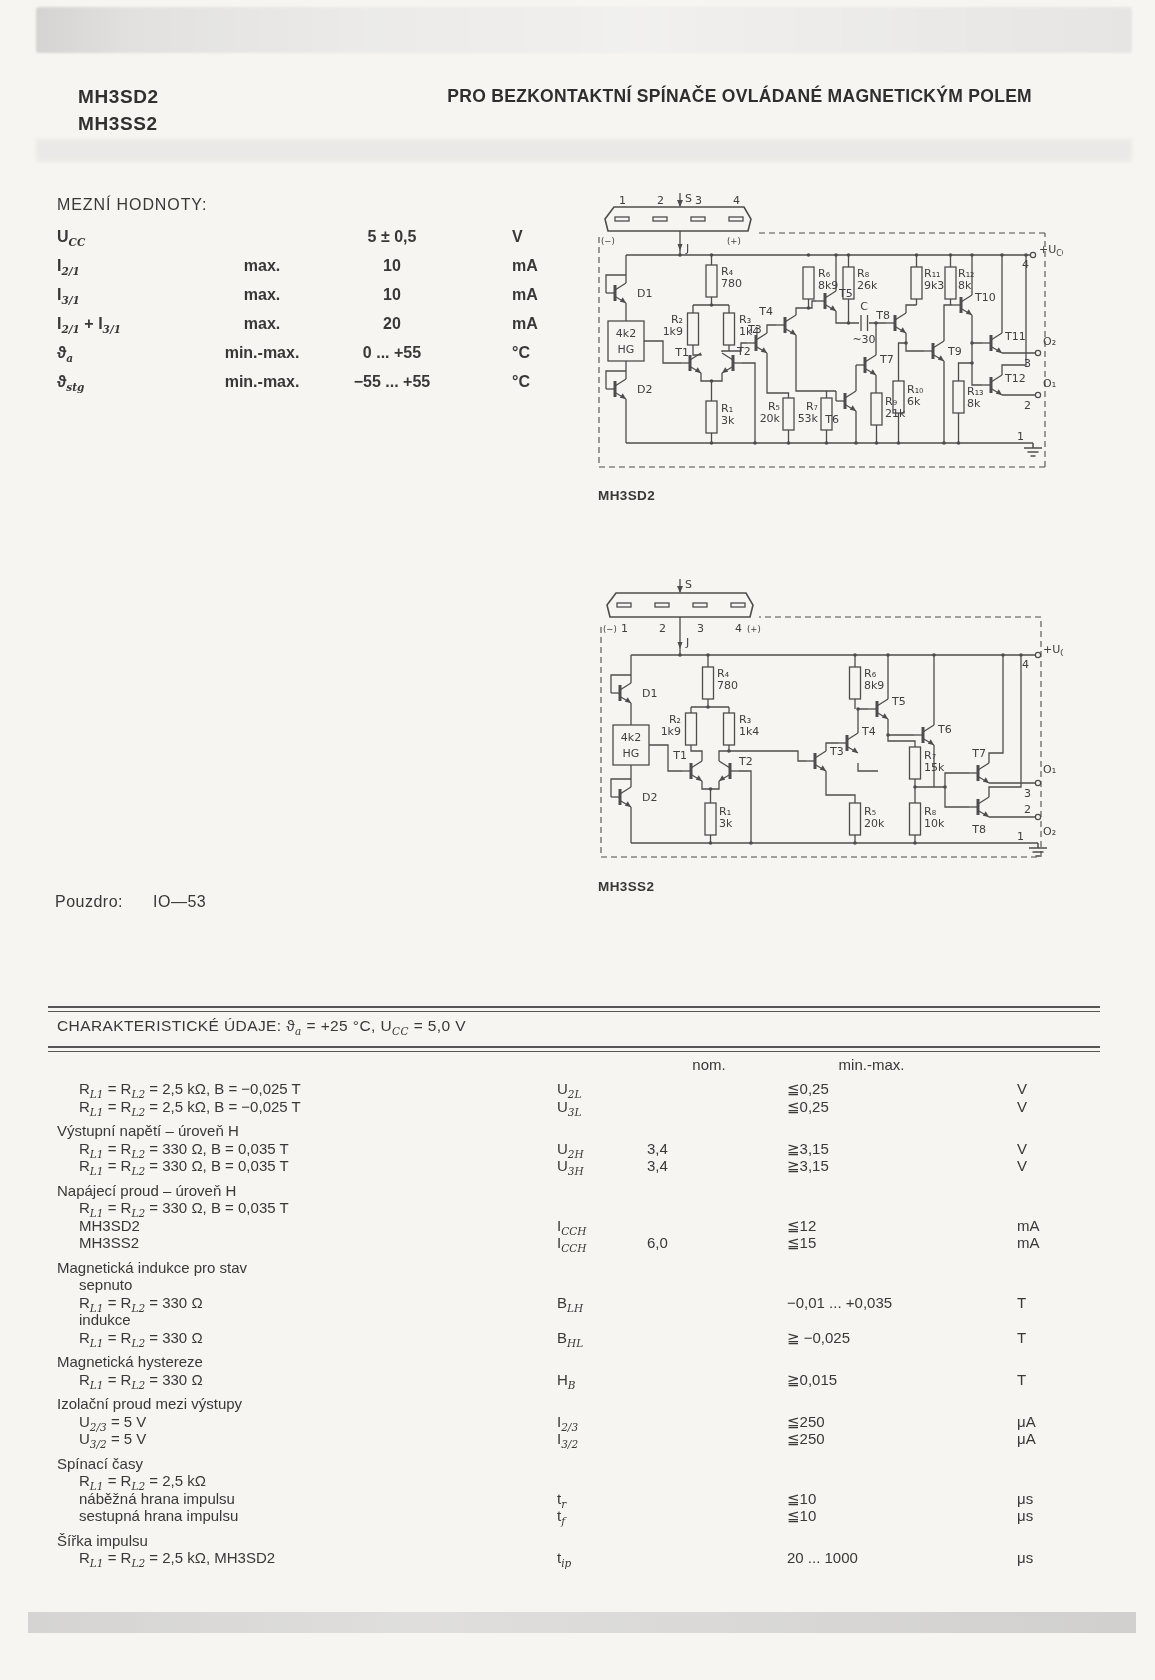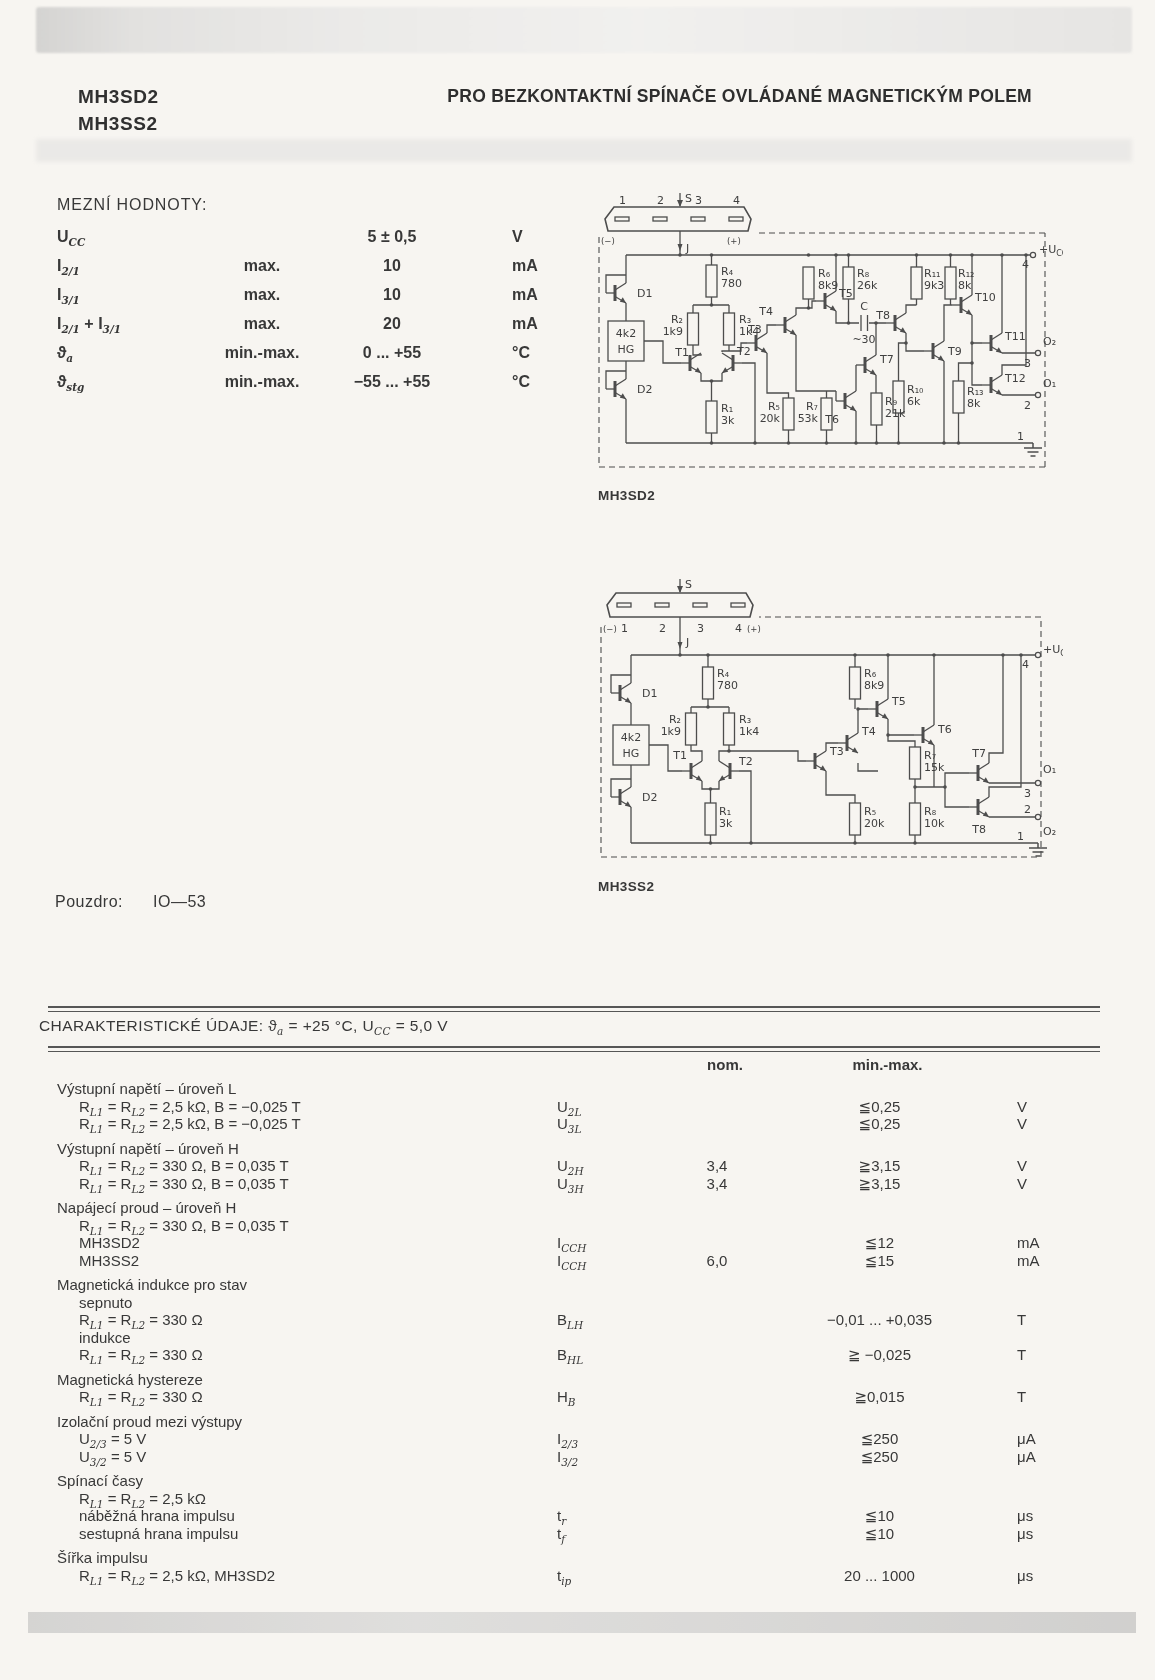--- a/index.html
+++ b/index.html
@@ -45,32 +45,32 @@
   .schematic .fill { fill:#4d4d4d; }
   .schematic .small { font-size:8.5px; }
   .schematic .subt { font-size:8px; }
   .sch-caption { position:absolute; font-size:13.5px; font-weight:bold; letter-spacing:.4px; color:#383838; }
 
   .pouzdro { position:absolute; left:55px; top:893px; font-size:16px; letter-spacing:.5px; }
   .pouzdro .val { margin-left:30px; }
 
   .rule2 { position:absolute; left:48px; width:1052px; border-top:2.2px solid #565656; }
   .rule2::after { content:""; display:block; border-top:1.4px solid #565656; margin-top:2.5px; }
-  .char-title { position:absolute; left:39px; top:1017px; font-size:15.5px; letter-spacing:.4px; }
-
-  .char-colhead { position:absolute; left:65px; top:1056px; width:1041px; display:grid;
-                  grid-template-columns:500px 90px 140px 185px 1fr; font-size:15px; font-weight:bold; }
+  .char-title { position:absolute; left:57px; top:1017px; font-size:15.5px; letter-spacing:.4px; }
+
+  .char-colhead { position:absolute; left:49px; top:1056px; width:1041px; display:grid;
+                  grid-template-columns:500px 90px 140px 185px 1fr; font-size:15px; font-weight:normal; }
   .char-colhead .h-nom, .char-colhead .h-minmax { text-align:center; }
 
   .char-sections { position:absolute; left:57px; top:1080px; width:1041px; font-size:15px; }
   .csec { margin-bottom:7px; }
   .c-heading { line-height:17.5px; }
   .crow { display:grid; grid-template-columns:500px 90px 140px 185px 1fr; line-height:17.5px; }
   .c-cond { padding-left:22px; }
-  .c-nom, .c-minmax { text-align:center; }
+  .c-nom, .c-minmax { text-align:left; }
   .c-unit { padding-left:45px; }
 
   .pageno { position:absolute; left:1083px; top:1704px; font-size:21px; letter-spacing:1px; color:#8b5cf6;font-weight:bold; }
 </style>
 </head>
 <body>
 
 <div class="page">
 
   <div class="smudge-top"></div>
@@ -466,21 +466,20 @@
   <div class="char-colhead">
     <span></span>
       <span></span>
     <span class="h-nom">nom.</span>
     <span class="h-minmax">min.-max.</span>
     <span></span>
   </div>
 
   <div class="char-sections">
   <div class="csec">
-    <div class="c-heading">Výstupní napětí – úroveň L</div>
     <div class="c-rows">
   <div class="crow">
     <span class="c-cond">R<sub>L1</sub> = R<sub>L2</sub> = 2,5 kΩ, B = −0,025 T</span>
     <span class="c-sym">U<sub>2L</sub></span>
     <span class="c-nom"></span>
     <span class="c-minmax">≦0,25</span>
     <span class="c-unit">V</span>
   </div>
 
   <div class="crow">

